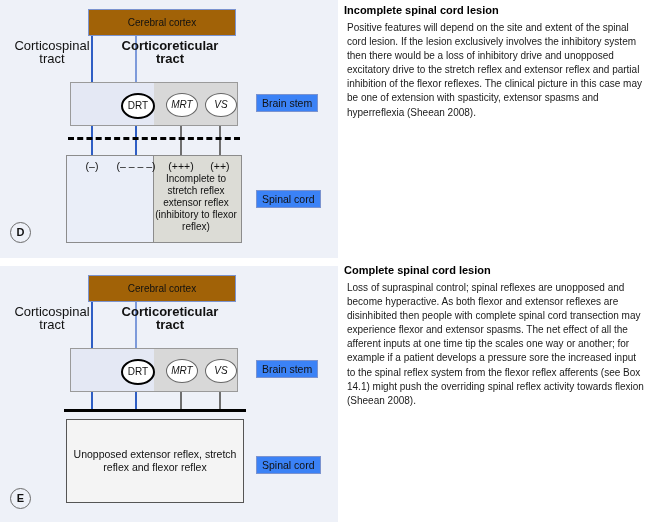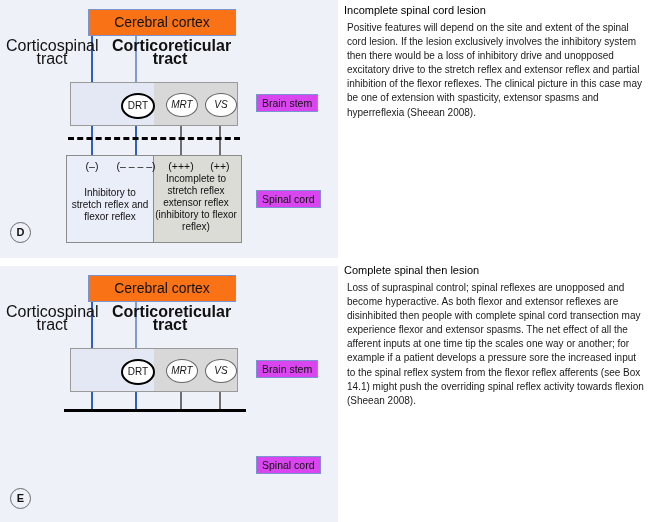--- a/index.html
+++ b/index.html
@@ -60,33 +60,33 @@
     z-index: 30;
   }
 
   
   .cortex-box {
     position: absolute;
     left: 88px;
     top: 9px;
     width: 146px;
     height: 25px;
-    background: #f97316;
+    background: #a16207;
     border: 1.6px solid #7b93cf;
-    font-size: 14px;
+    font-size: 10px;
     line-height: 25px;
     text-align: center;
     color: #111;
     z-index: 12;
   }
 
   
   .tract-label {
     position: absolute;
-    font-size: 16px;
+    font-size: 13px;
     line-height: 12.5px;
     text-align: center;
     color: #111;
     z-index: 12;
   }
   .tract-cs { left: 6px;  top: 40px; width: 92px; }
   .tract-cr { left: 112px; top: 40px; width: 116px; font-weight: bold; }
 
   
   .stem-box {
@@ -214,37 +214,37 @@
     font-size: 10.5px;
     line-height: 13px;
     text-align: center;
     color: #111;
   }
 
   
   .callout {
     position: absolute;
     border: 1.2px solid #7b93cf;
-    background: #d946ef;
+    background: #3b82f6;
     font-size: 10.5px;
     text-align: center;
     color: #111;
     padding: 2px 5px;
     z-index: 18;
     white-space: nowrap;
   }
 
   
   .text-block { position: absolute; left: 0; width: 306px; }
   #block-incomplete { top: 3px; }
   #block-complete   { top: 263px; }
 
   .block-title {
     font-size: 11px;
-    font-weight: normal;
+    font-weight: bold;
     color: #000;
     margin: 0 0 4px 0;
     line-height: 14px;
   }
   .block-body {
     font-size: 10px;
     line-height: 14.1px;
     color: #1a1a1a;
     margin: 3px;
     text-align: left;
@@ -288,21 +288,20 @@
 
       <div class="cord-box-d">
         <div class="cord-gray-d"></div>
       </div>
 
       <div class="sign-row" style="left:80px;  top:160px; width:24px;">(–)</div>
       <div class="sign-row" style="left:114px; top:160px; width:44px;">(– – – –)</div>
       <div class="sign-row" style="left:160px; top:160px; width:42px;">(+++)</div>
       <div class="sign-row" style="left:203px; top:160px; width:34px;">(++)</div>
 
-      <div class="cord-text" style="left:70px; top:187px; width:80px;">Inhibitory to stretch reflex and flexor reflex</div>
       <div class="cord-text" style="left:154px; top:173px; width:84px;">Incomplete to stretch reflex extensor reflex (inhibitory to flexor reflex)</div>
 
       <div class="callout" style="left:256px; top:190px;">Spinal cord</div>
     </div>
   </div>
 
   <div class="panel" id="panel-E">
     <div class="panel-inner">
 
       <div class="panel-letter" style="left:10px; top:222px;">E</div>
@@ -322,30 +321,33 @@
         <div class="stem-gray"></div>
       </div>
       <div class="nucleus drt" style="left:121px; top:93px;">DRT</div>
       <div class="nucleus mrt" style="left:166px; top:93px;">MRT</div>
       <div class="nucleus vs" style="left:205px; top:93px;">VS</div>
 
       <div class="callout" style="left:256px; top:94px;">Brain stem</div>
 
       <div class="solid-lesion" style="top:143px;"></div>
 
+      <div class="cord-box-e" style="top:153px;">
+        <div class="cord-text-e">Unopposed extensor reflex, stretch reflex and flexor reflex</div>
+      </div>
 
       <div class="callout" style="left:256px; top:190px;">Spinal cord</div>
     </div>
   </div>
 </div>
 
 <div class="text-col">
 
   <div class="text-block" id="block-incomplete">
     <p class="block-title">Incomplete spinal cord lesion</p>
     <p class="block-body">Positive features will depend on the site and extent of the spinal cord lesion. If the lesion exclusively involves the inhibitory system then there would be a loss of inhibitory drive and unopposed excitatory drive to the stretch reflex and extensor reflex and partial inhibition of the flexor reflexes. The clinical picture in this case may be one of extension with spasticity, extensor spasms and hyperreflexia (Sheean 2008).</p>
   </div>
 
   <div class="text-block" id="block-complete">
-    <p class="block-title">Complete spinal then lesion</p>
+    <p class="block-title">Complete spinal cord lesion</p>
     <p class="block-body">Loss of supraspinal control; spinal reflexes are unopposed and become hyperactive. As both flexor and extensor reflexes are disinhibited then people with complete spinal cord transection may experience flexor and extensor spasms. The net effect of all the afferent inputs at one time tip the scales one way or another; for example if a patient develops a pressure sore the increased input to the spinal reflex system from the flexor reflex afferents (see Box 14.1) might push the overriding spinal reflex activity towards flexion (Sheean 2008).</p>
   </div>
 </div>
 
 </body></html>

